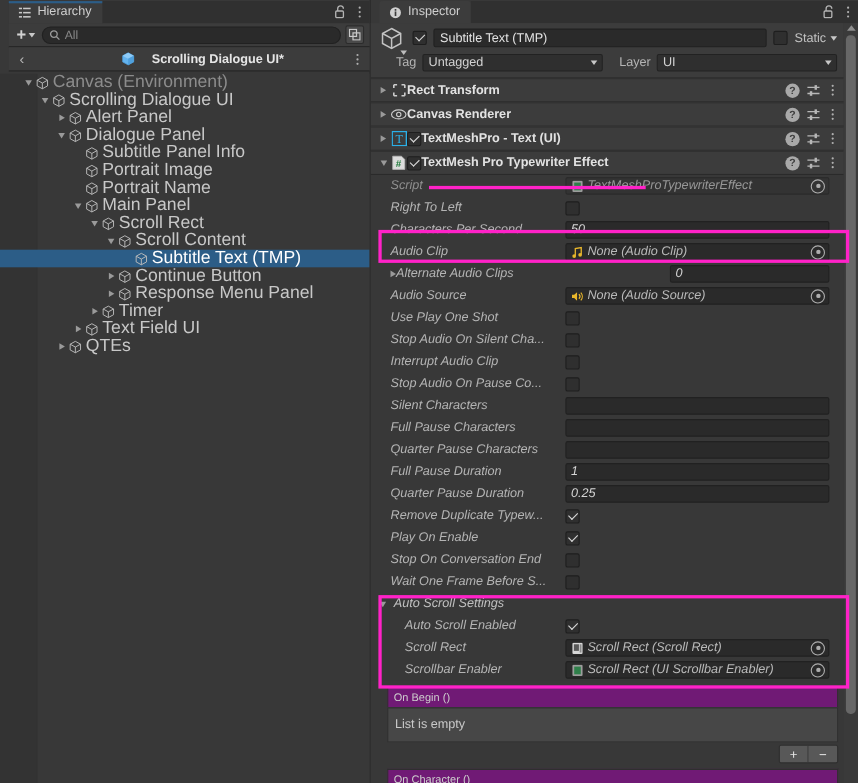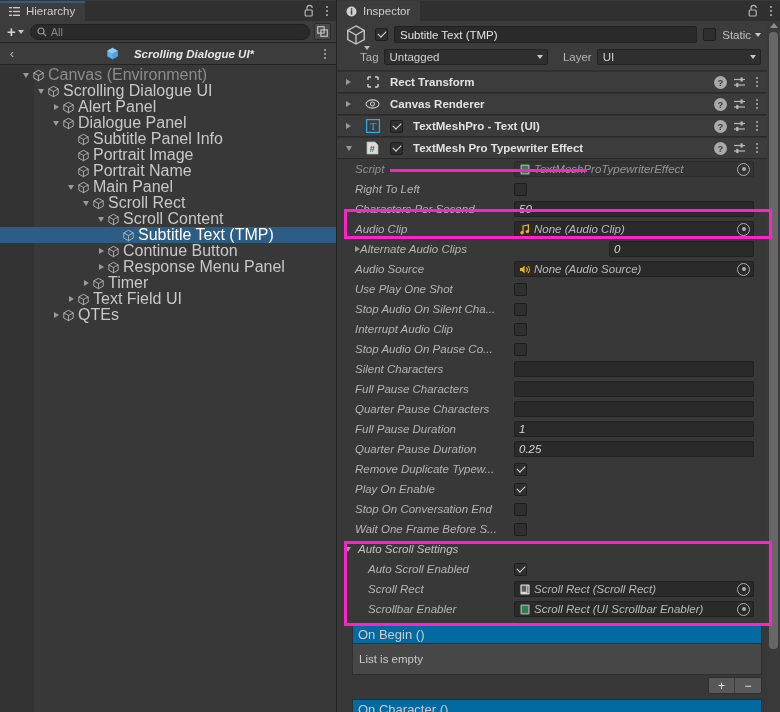--- a/index.html
+++ b/index.html
@@ -7,21 +7,21 @@
     width:780px;height:712px;overflow:hidden;
     background:#383838;
     font-family:"Liberation Sans", sans-serif;
     font-size:11.5px;
     color:#c4c4c4;
     -webkit-font-smoothing:antialiased;
   }
   .root{position:relative;width:780px;height:712px;display:flex;}
 
   
-  .panel{position:relative;height:712px;background:#383838;}
+  .panel{position:relative;height:712px;background:#383838;padding-left:8px;}
   #hierarchy-panel{width:337px;border-right:1px solid #232323;}
   #inspector-panel{width:443px;}
 
   
   .tabbar{height:21px;background:#383838;display:flex;align-items:flex-end;position:relative;}
   .tab{height:20px;display:flex;align-items:center;gap:5px;padding:0 10px 0 8px;
        background:#3c3c3c;border-top-left-radius:3px;border-top-right-radius:3px;
        color:#cfcfcf;font-size:11.5px;position:relative;}
   .tab.active{background:#3c3c3c;}
   .tab.accent::before{content:"";position:absolute;left:0;right:0;top:0;height:2px;background:#2c5d87;}
@@ -44,21 +44,21 @@
              display:flex;align-items:center;gap:4px;padding:0 6px;}
   .searchbox .ph{color:#888;font-size:11px;}
   .winbtn{width:17px;height:17px;background:#4a4a4a;border:1px solid #2c2c2c;border-radius:2px;
           display:flex;align-items:center;justify-content:center;}
 
   
   .scene-row{height:22px;background:#3c3c3c;display:flex;align-items:center;position:relative;
              border-bottom:1px solid #232323;}
   .scene-back{width:24px;display:flex;align-items:center;justify-content:center;color:#b6b6b6;font-size:13px;}
   .scene-title{flex:1;display:flex;align-items:center;justify-content:center;gap:15px;
-               color:#e6e6e6;font-weight:bold;font-size:11.5px;font-style:italic;}
+               color:#e6e6e6;font-weight:bold;font-size:11.5px;}
   .scene-row .kebab{position:absolute;right:6px;}
 
   
   .tree{position:absolute;top:67px;left:0;right:0;bottom:0;background:#383838;overflow:hidden;}
   .tree .gutter{position:absolute;left:0;top:0;bottom:0;width:33px;background:#333333;}
   .tree .hline{position:absolute;left:33px;top:0;bottom:0;width:1px;background:#313131;}
   .trow{height:16px;display:flex;align-items:center;position:relative;white-space:nowrap;}
   .trow.selected{background:#2c5d87;}
   .trow.selected .tlabel{color:#ffffff;}
   .trow .tw{width:12px;height:16px;display:flex;align-items:center;justify-content:center;flex:0 0 12px;}
@@ -84,21 +84,21 @@
   .namefield{flex:1;height:17px;background:#2a2a2a;border:1px solid #212121;border-radius:2px;
       display:flex;align-items:center;padding:0 5px;color:#e3e3e3;font-size:11.5px;}
   .static-wrap{display:flex;align-items:center;gap:4px;color:#c0c0c0;}
   .obj-r2{display:flex;align-items:center;gap:5px;margin-top:4px;height:17px;padding-left:17px;}
   .lbl-sm{color:#b5b5b5;font-size:11.5px;}
   .dropdown{height:16px;background:#2f2f2f;border:1px solid #222;border-radius:2px;
       display:flex;align-items:center;justify-content:space-between;padding:0 4px 0 5px;color:#d3d3d3;font-size:11.5px;}
 
   
   .comp{border-bottom:1px solid #2a2a2a;}
-  .comp-head{height:21px;background:#3c3c3c;display:flex;align-items:center;gap:10px;padding:0 5px;
+  .comp-head{height:21px;background:#3c3c3c;display:flex;align-items:center;gap:0;padding:0 5px;
              border-top:1px solid #303030;position:relative;}
   .foldw{width:13px;display:flex;align-items:center;justify-content:center;flex:0 0 13px;}
   .comp-ico{width:15px;height:15px;flex:0 0 15px;display:flex;align-items:center;justify-content:center;}
   .comp-title{color:#e2e2e2;font-weight:bold;font-size:11.5px;flex:1;}
   .comp-tools{display:flex;align-items:center;gap:6px;}
   .qmark{width:13px;height:13px;border-radius:50%;background:#a9a9a9;color:#3c3c3c;font-size:9.5px;
          font-weight:bold;display:flex;align-items:center;justify-content:center;}
 
   
   .prows{background:#383838;padding:0 5px 0 0;font-style:italic;}
@@ -119,22 +119,22 @@
           display:flex;align-items:center;justify-content:center;margin-right:1px;}
   .target::after{content:"";width:4px;height:4px;border-radius:50%;background:#adadad;}
   .numfield{width:145px;height:16px;background:#2a2a2a;border:1px solid #212121;border-radius:2px;
             display:flex;align-items:center;padding:0 4px;color:#d6d6d6;font-size:11.5px;margin-left:auto;margin-right:8px;}
   .foldrow{height:20px;display:flex;align-items:center;}
   .foldrow .fw{width:14px;display:flex;align-items:center;justify-content:center;margin-left:4px;}
   .foldrow .ft{color:#c0c0c0;font-size:11.5px;padding-left:3px;}
 
   
   .evt{margin:5px 5px 0 15px;}
-  .evt-head{height:19px;background:#0369a1;border:1px solid #2f2f2f;border-bottom:none;
-            display:flex;align-items:center;padding-left:5px;color:#cdcdcd;font-size:13px;}
+  .evt-head{height:19px;background:#701a75;border:1px solid #2f2f2f;border-bottom:none;
+            display:flex;align-items:center;padding-left:5px;color:#cdcdcd;font-size:10px;}
   .evt-body{height:32px;background:#474747;border:1px solid #2f2f2f;
             display:flex;align-items:center;padding-left:6px;color:#c9c9c9;font-size:11.5px;}
   .evt-btns{display:flex;justify-content:flex-end;margin:2px 5px 0 0;}
   .evt-btns .grp{display:flex;background:#585858;border:1px solid #2f2f2f;border-radius:2px;overflow:hidden;}
   .evt-btns .b{width:26px;height:15px;display:flex;align-items:center;justify-content:center;
                color:#e8e8e8;font-size:12px;line-height:1;}
   .evt-btns .b:first-child{border-right:1px solid #3d3d3d;}
 
   
   .vscroll{position:absolute;right:0;top:0;bottom:0;width:13px;background:#3a3a3a;}

